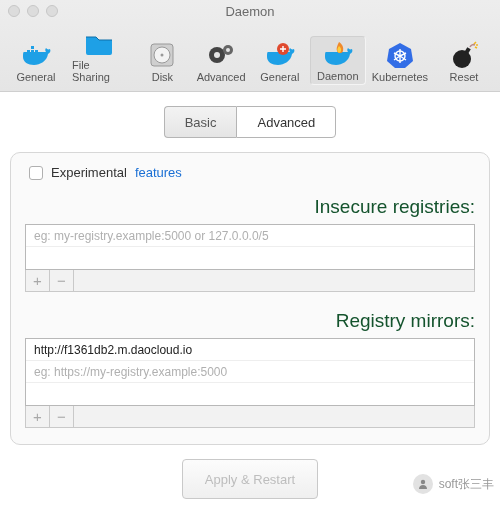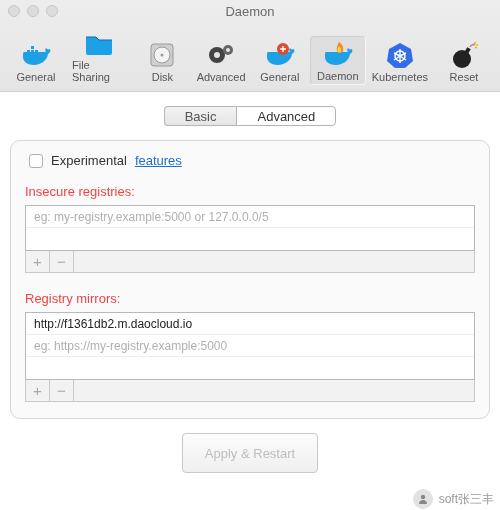--- a/index.html
+++ b/index.html
@@ -74,21 +74,21 @@
   .spacer { flex: 1; }
   .content {
     padding: 14px 10px 10px 10px;
   }
   .segmented {
     display: flex;
     justify-content: center;
     margin-bottom: 14px;
   }
   .segmented .seg {
-    height: 20px;
+    height: 32px;
     display: flex;
     align-items: center;
     justify-content: center;
     padding: 0 20px;
     font-size: 13px;
     background: linear-gradient(#fdfdfd,#f1f1f1);
     border: 1px solid #b5b5b5;
     cursor: pointer;
   }
   .segmented .seg:first-child { border-radius: 4px 0 0 4px; border-right: none; }
@@ -108,25 +108,26 @@
     margin-bottom: 16px;
     padding-left: 4px;
   }
   .checkbox {
     width: 14px; height: 14px;
     border: 1px solid #b0b0b0;
     border-radius: 3px;
     background: #fff;
   }
   .exp-row .txt { color: #333; }
-  .exp-row .link { color: #1a6fd4; text-decoration: underline; cursor: pointer; }
+  .exp-row .link { color: #1a6fd4; cursor: pointer; }
   .section-label {
-    color: #ef4444;
-    font-size: 13px;
+    color: #14532d;
+    font-size: 19px;
     margin-bottom: 6px;
+    text-align: right;
   }
   .listbox {
     border: 1px solid #b8b8b8;
     background: #fff;
     border-radius: 0;
   }
   .listbox .row {
     height: 22px;
     line-height: 22px;
     padding: 0 8px;
@@ -166,21 +167,21 @@
     border: 1px solid #c9c9c9;
     border-radius: 4px;
     background: linear-gradient(#fcfcfc,#efefef);
     color: #bdbdbd;
     font-size: 13px;
     display: flex; align-items: center; justify-content: center;
   }
   .watermark {
     position: absolute;
     right: 6px;
-    bottom: 1px;
+    bottom: 16px;
     display: flex;
     align-items: center;
     gap: 6px;
     color: #999;
     font-size: 12px;
   }
   .watermark .circ {
     width: 20px; height: 20px; border-radius: 50%;
     background: #e2e2e2;
     display: flex; align-items: center; justify-content: center;

